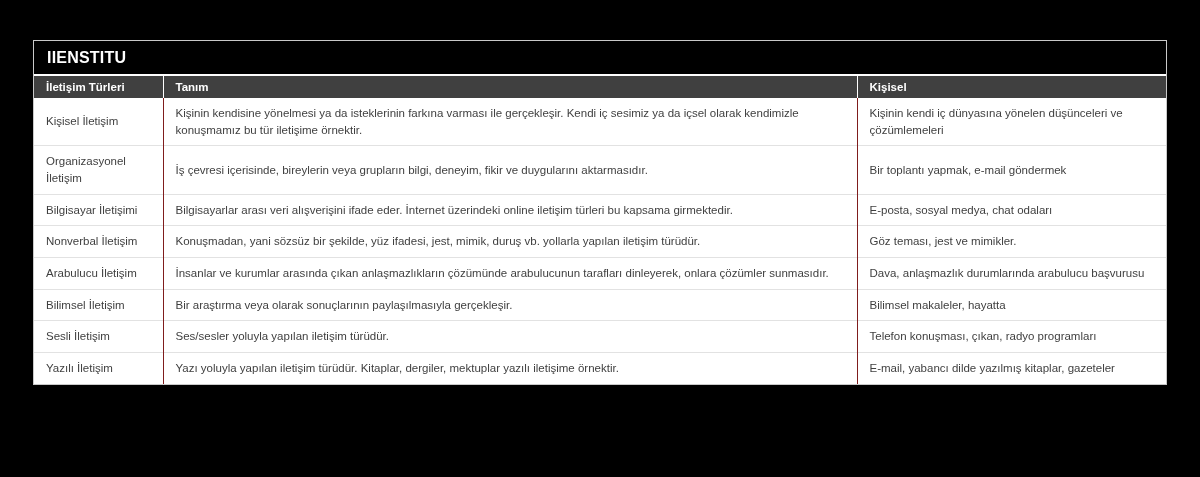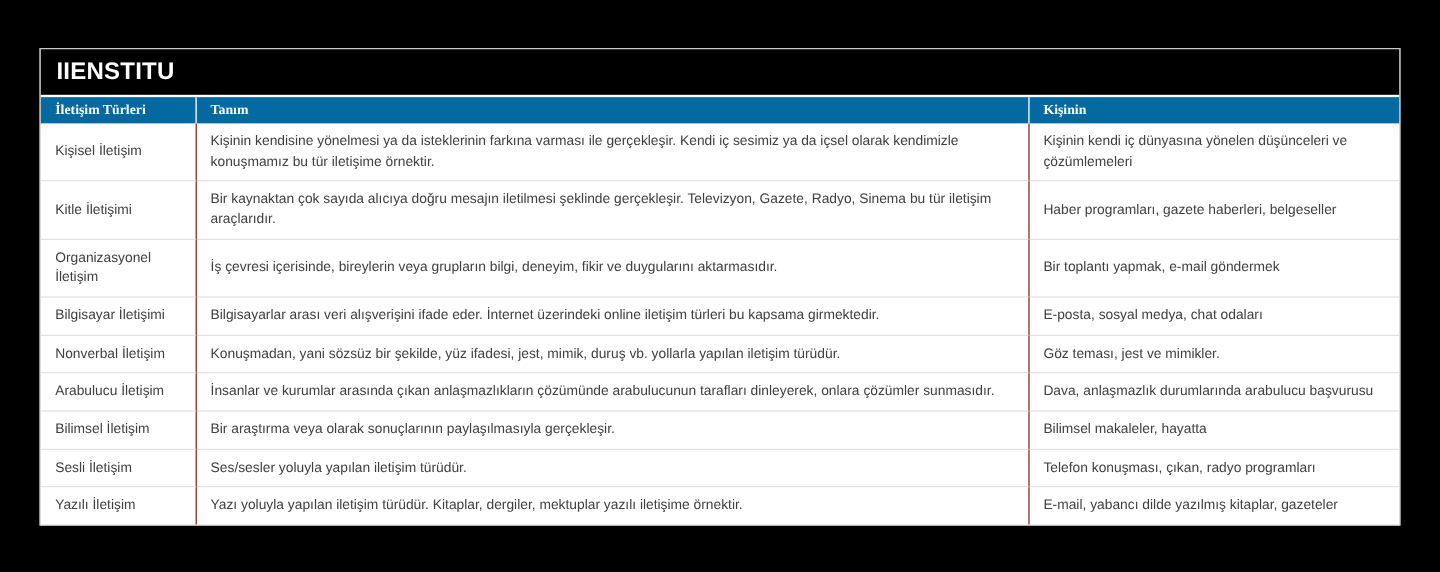--- a/index.html
+++ b/index.html
@@ -16,42 +16,41 @@
     left: 33px;
     top: 40px;
     width: 1134px;
     background: #ffffff;
     border: 1px solid #c9c9c9;
     box-sizing: border-box;
   }
   .title-bar {
     background: #000000;
     color: #ffffff;
-    font-size: 20px;
+    font-size: 16px;
     font-weight: bold;
     padding: 8px 13px 7px 13px;
     letter-spacing: 0.2px;
     border-bottom: 2px solid #ffffff;
   }
   table.comm-table {
     width: 100%;
     border-collapse: collapse;
     table-layout: fixed;
   }
   table.comm-table col.c1 { width: 129px; }
   table.comm-table col.c2 { width: 694px; }
   table.comm-table th {
-    background: #0369a1;
+    background: #404040;
     color: #ffffff;
     font-size: 11.5px;
     font-weight: bold;
     text-align: left;
     padding: 5px 12px;
     border-left: 1px solid #ffffff;
-    font-family: Liberation Serif, serif;
   }
   table.comm-table th:first-child { border-left: none; }
   table.comm-table td {
     font-size: 11.5px;
     color: #3f3f3f;
     line-height: 1.45;
     padding: 7px 12px;
     vertical-align: middle;
     border-top: 1px solid #e2e2e2;
     border-left: 1px solid #7f1d1d;
@@ -70,33 +69,28 @@
   <table class="comm-table">
     <colgroup>
         <col class="c1">
         <col class="c2">
         <col class="c3">
       </colgroup>
     <thead>
       <tr>
         <th>İletişim Türleri</th>
         <th>Tanım</th>
-        <th>Kişinin</th>
+        <th>Kişisel</th>
       </tr>
     </thead>
     <tbody>
       <tr>
         <td>Kişisel İletişim</td>
         <td>Kişinin kendisine yönelmesi ya da isteklerinin farkına varması ile gerçekleşir. Kendi iç sesimiz ya da içsel olarak kendimizle konuşmamız bu tür iletişime örnektir.</td>
         <td>Kişinin kendi iç dünyasına yönelen düşünceleri ve çözümlemeleri</td>
-      </tr>
-      <tr>
-        <td>Kitle İletişimi</td>
-        <td>Bir kaynaktan çok sayıda alıcıya doğru mesajın iletilmesi şeklinde gerçekleşir. Televizyon, Gazete, Radyo, Sinema bu tür iletişim araçlarıdır.</td>
-        <td>Haber programları, gazete haberleri, belgeseller</td>
       </tr>
       <tr>
         <td>Organizasyonel İletişim</td>
         <td>İş çevresi içerisinde, bireylerin veya grupların bilgi, deneyim, fikir ve duygularını aktarmasıdır.</td>
         <td>Bir toplantı yapmak, e-mail göndermek</td>
       </tr>
       <tr>
         <td>Bilgisayar İletişimi</td>
         <td>Bilgisayarlar arası veri alışverişini ifade eder. İnternet üzerindeki online iletişim türleri bu kapsama girmektedir.</td>
         <td>E-posta, sosyal medya, chat odaları</td>

